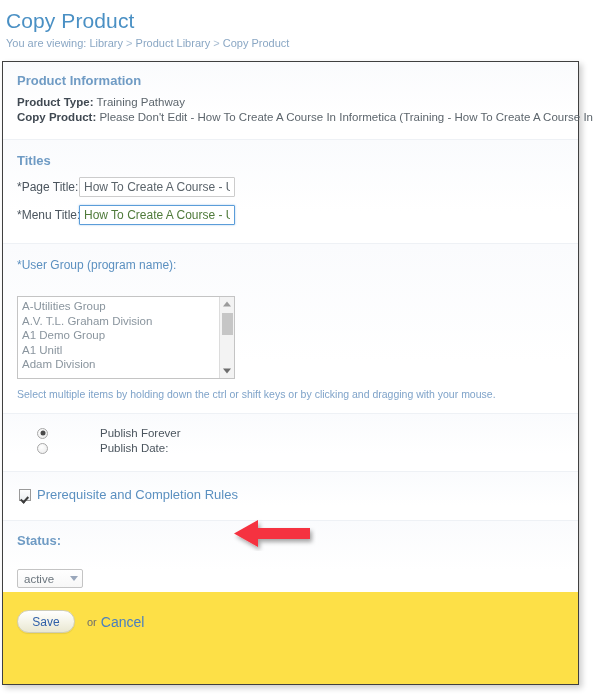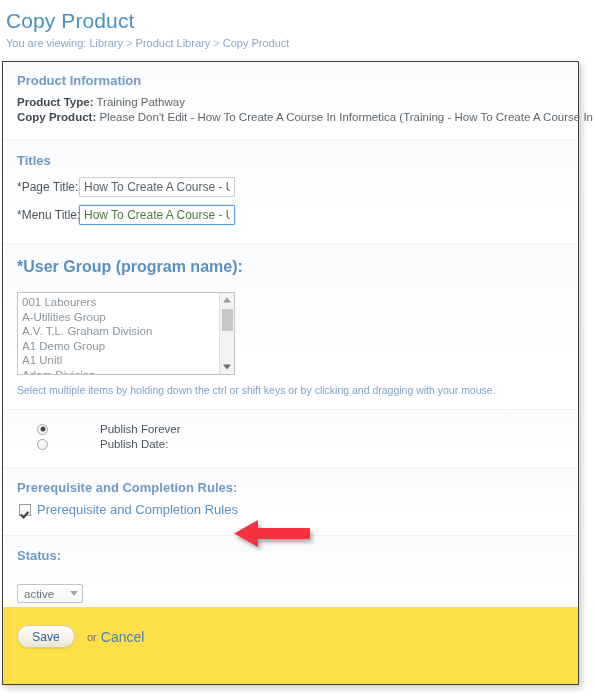--- a/index.html
+++ b/index.html
@@ -115,24 +115,24 @@
     border-radius: 1px;
   }
   .text-input.focused {
     border: 1px solid #5b9dd9;
     color: #4f7a3a;
     box-shadow: 0 0 2px rgba(91,157,217,0.6);
   }
 
   
   .usergroup-title {
-    font-size: 16px;
+    font-size: 12px;
     color: #5b90c0;
-    font-weight: bold;
-    margin: 2px 0 16px 0;
+    font-weight: normal;
+    margin: 2px 0 24px 0;
   }
   .listbox-wrap {
     position: relative;
     width: 218px;
     height: 83px;
     border: 1px solid #c4c4c4;
     background: #ffffff;
     box-sizing: border-box;
     overflow: hidden;
   }
@@ -360,21 +360,20 @@
       <div class="form-row" style="margin-bottom:2px;">
         <span class="form-label">*Menu Title:</span>
         <input class="text-input focused" type="text" value="How To Create A Course - Upd" style="">
       </div>
     </div>
 
     <div class="section" style="padding-top:12px;padding-bottom:12px;">
       <div class="usergroup-title">*User Group (program name):</div>
       <div class="listbox-wrap">
         <ul class="listbox-items">
-          <li>001 Labourers</li>
           <li>A-Utilities Group</li>
           <li>A.V. T.L. Graham Division</li>
           <li>A1 Demo Group</li>
           <li>A1 Unitl</li>
           <li>Adam Division</li>
         </ul>
         <div class="scrollbar">
           <div class="sb-arrow up">
               <i></i>
             </div>
@@ -392,21 +391,20 @@
         <span class="radio checked"></span>
         <span class="radio-label">Publish Forever</span>
       </div>
       <div class="radio-row">
         <span class="radio"></span>
         <span class="radio-label">Publish Date:</span>
       </div>
     </div>
 
     <div class="section" style="padding-top:11px;padding-bottom:16px;">
-      <div class="section-title">Prerequisite and Completion Rules:</div>
       <div class="check-row">
         <span class="checkbox checked"></span>
         <span class="check-label">Prerequisite and Completion Rules</span>
       </div>
     </div>
 
     <div class="section last" style="padding-top:11px;padding-bottom:4px;">
       <div class="section-title">Status:</div>
       <div class="select-box">
         <span class="select-value">active</span>

